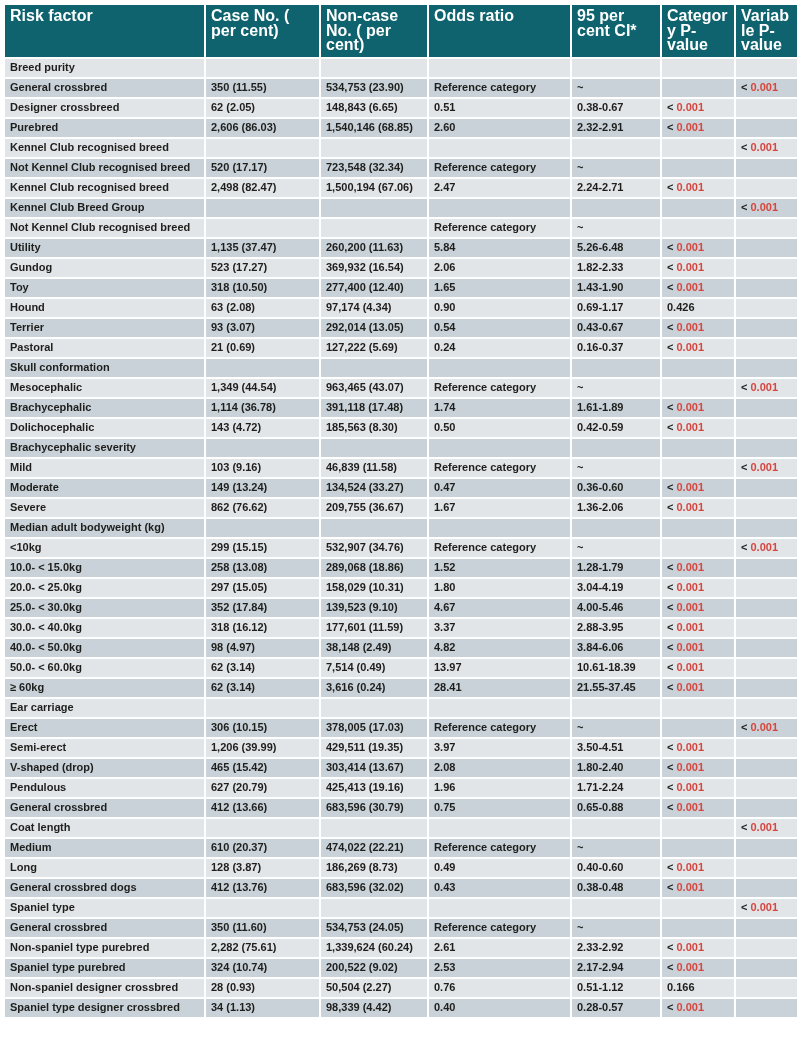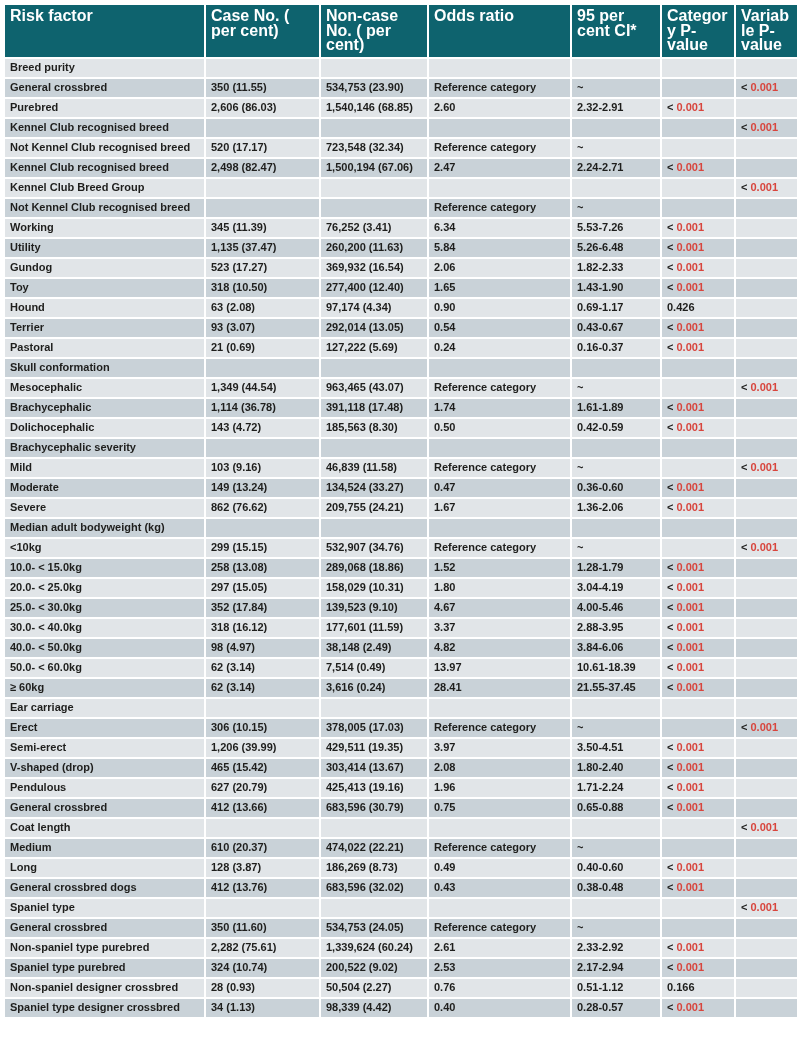--- a/index.html
+++ b/index.html
@@ -85,20 +85,29 @@
         <tr>
           <td>General crossbred</td>
           <td>350 (11.55)</td>
           <td>534,753 (23.90)</td>
           <td>Reference category</td>
           <td>~</td>
           <td></td>
           <td><span class="pv-lt">&lt; </span><span class="pv-red">0.001</span></td>
         </tr>
         <tr>
+          <td>Designer crossbreed</td>
+          <td>62 (2.05)</td>
+          <td>148,843 (6.65)</td>
+          <td>0.51</td>
+          <td>0.38-0.67</td>
+          <td><span class="pv-lt">&lt; </span><span class="pv-red">0.001</span></td>
+          <td></td>
+        </tr>
+        <tr>
           <td>Purebred</td>
           <td>2,606 (86.03)</td>
           <td>1,540,146 (68.85)</td>
           <td>2.60</td>
           <td>2.32-2.91</td>
           <td><span class="pv-lt">&lt; </span><span class="pv-red">0.001</span></td>
           <td></td>
         </tr>
         <tr>
           <td>Kennel Club recognised breed</td>
@@ -136,29 +145,20 @@
           <td></td>
           <td><span class="pv-lt">&lt; </span><span class="pv-red">0.001</span></td>
         </tr>
         <tr>
           <td>Not Kennel Club recognised breed</td>
           <td></td>
           <td></td>
           <td>Reference category</td>
           <td>~</td>
           <td></td>
-          <td></td>
-        </tr>
-        <tr>
-          <td>Working</td>
-          <td>345 (11.39)</td>
-          <td>76,252 (3.41)</td>
-          <td>6.34</td>
-          <td>5.53-7.26</td>
-          <td><span class="pv-lt">&lt; </span><span class="pv-red">0.001</span></td>
           <td></td>
         </tr>
         <tr>
           <td>Utility</td>
           <td>1,135 (37.47)</td>
           <td>260,200 (11.63)</td>
           <td>5.84</td>
           <td>5.26-6.48</td>
           <td><span class="pv-lt">&lt; </span><span class="pv-red">0.001</span></td>
           <td></td>
@@ -267,21 +267,21 @@
           <td>149 (13.24)</td>
           <td>134,524 (33.27)</td>
           <td>0.47</td>
           <td>0.36-0.60</td>
           <td><span class="pv-lt">&lt; </span><span class="pv-red">0.001</span></td>
           <td></td>
         </tr>
         <tr>
           <td>Severe</td>
           <td>862 (76.62)</td>
-          <td>209,755 (24.21)</td>
+          <td>209,755 (36.67)</td>
           <td>1.67</td>
           <td>1.36-2.06</td>
           <td><span class="pv-lt">&lt; </span><span class="pv-red">0.001</span></td>
           <td></td>
         </tr>
         <tr>
           <td>Median adult bodyweight (kg)</td>
           <td></td>
           <td></td>
           <td></td>

